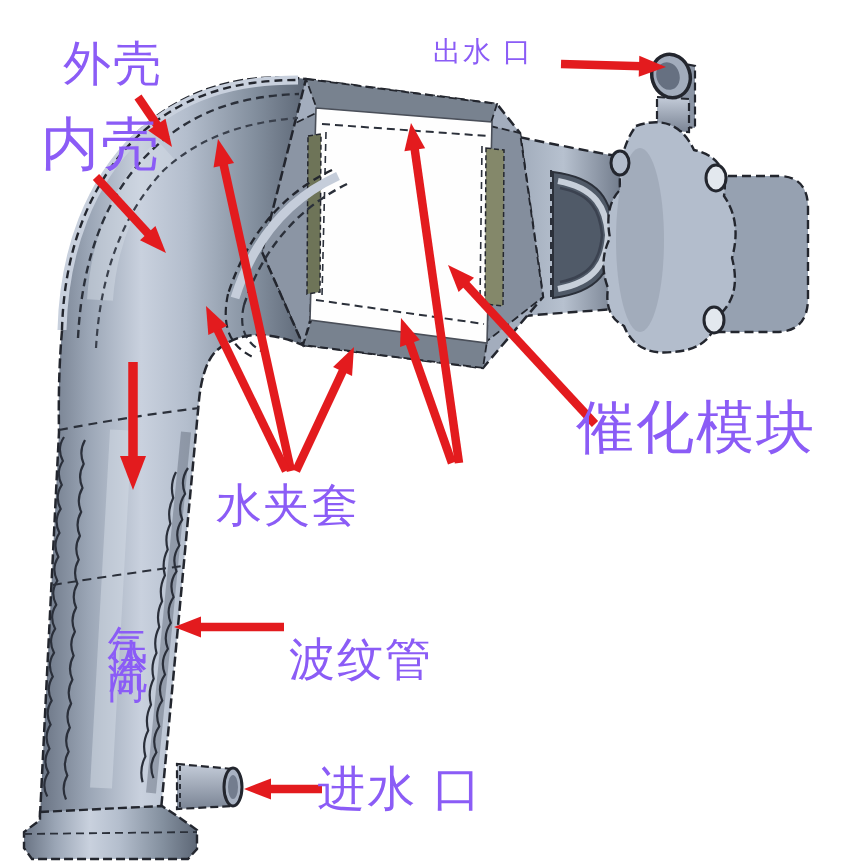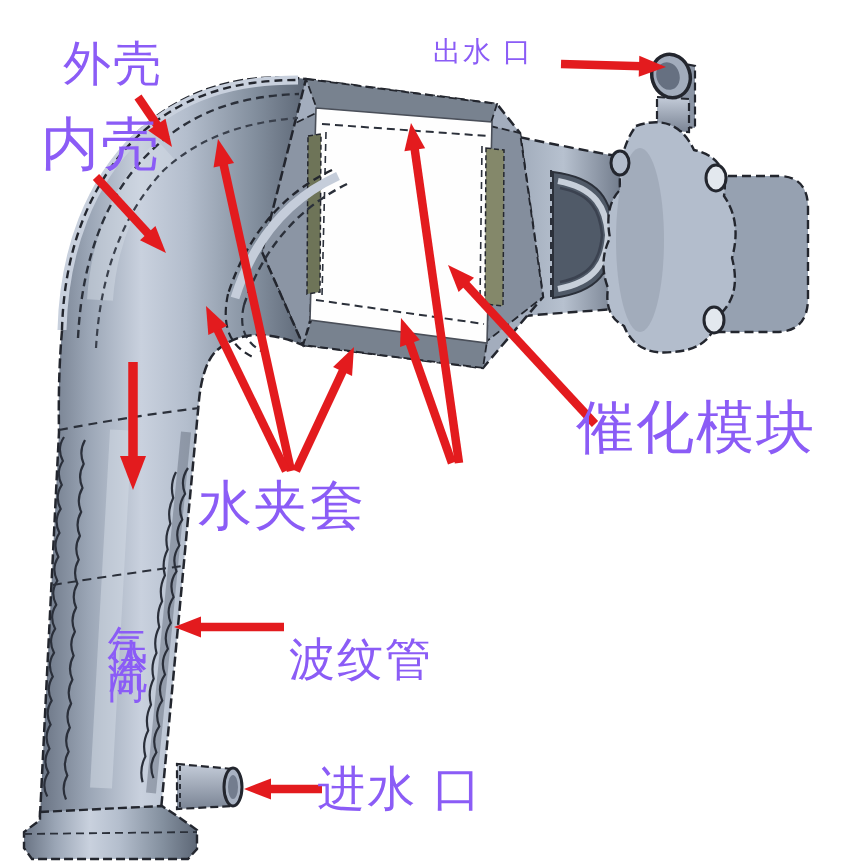--- a/index.html
+++ b/index.html
@@ -148,18 +148,18 @@
         <polygon points="174,627 201,616.5 201,637.5" fill="#e31b1e"></polygon>
         <line x1="322" y1="789" x2="258.85" y2="789" stroke="#e31b1e" stroke-width="8.5"></line>
         <polygon points="244,789 271,778.5 271,799.5" fill="#e31b1e"></polygon>
       </g>
 </svg>
 
 <div class="lbl" style="left:113px;top:64px;font-size:48px;">外壳</div>
 <div class="lbl" style="left:77px;top:144px;font-size:58px;margin-left:24px;">内壳</div>
 <div class="lbl" style="left:483px;top:52px;font-size:28px;text-align:center;">出水 口</div>
 <div class="lbl" style="left:696px;top:427px;font-size:58px;">催化模块</div>
-<div class="lbl" style="left:282px;top:505px;font-size:54px;">水夹套</div>
+<div class="lbl" style="left:288px;top:505px;font-size:46px;">水夹套</div>
 <div class="lbl v" style="left:128px;top:620px;font-size:40px;">气体流向</div>
 <div class="lbl" style="left:361px;top:659px;font-size:46px;">波纹管</div>
 <div class="lbl" style="left:400px;top:789px;font-size:48px;">进水 口</div>
 
 </div>
 
 </body></html>

